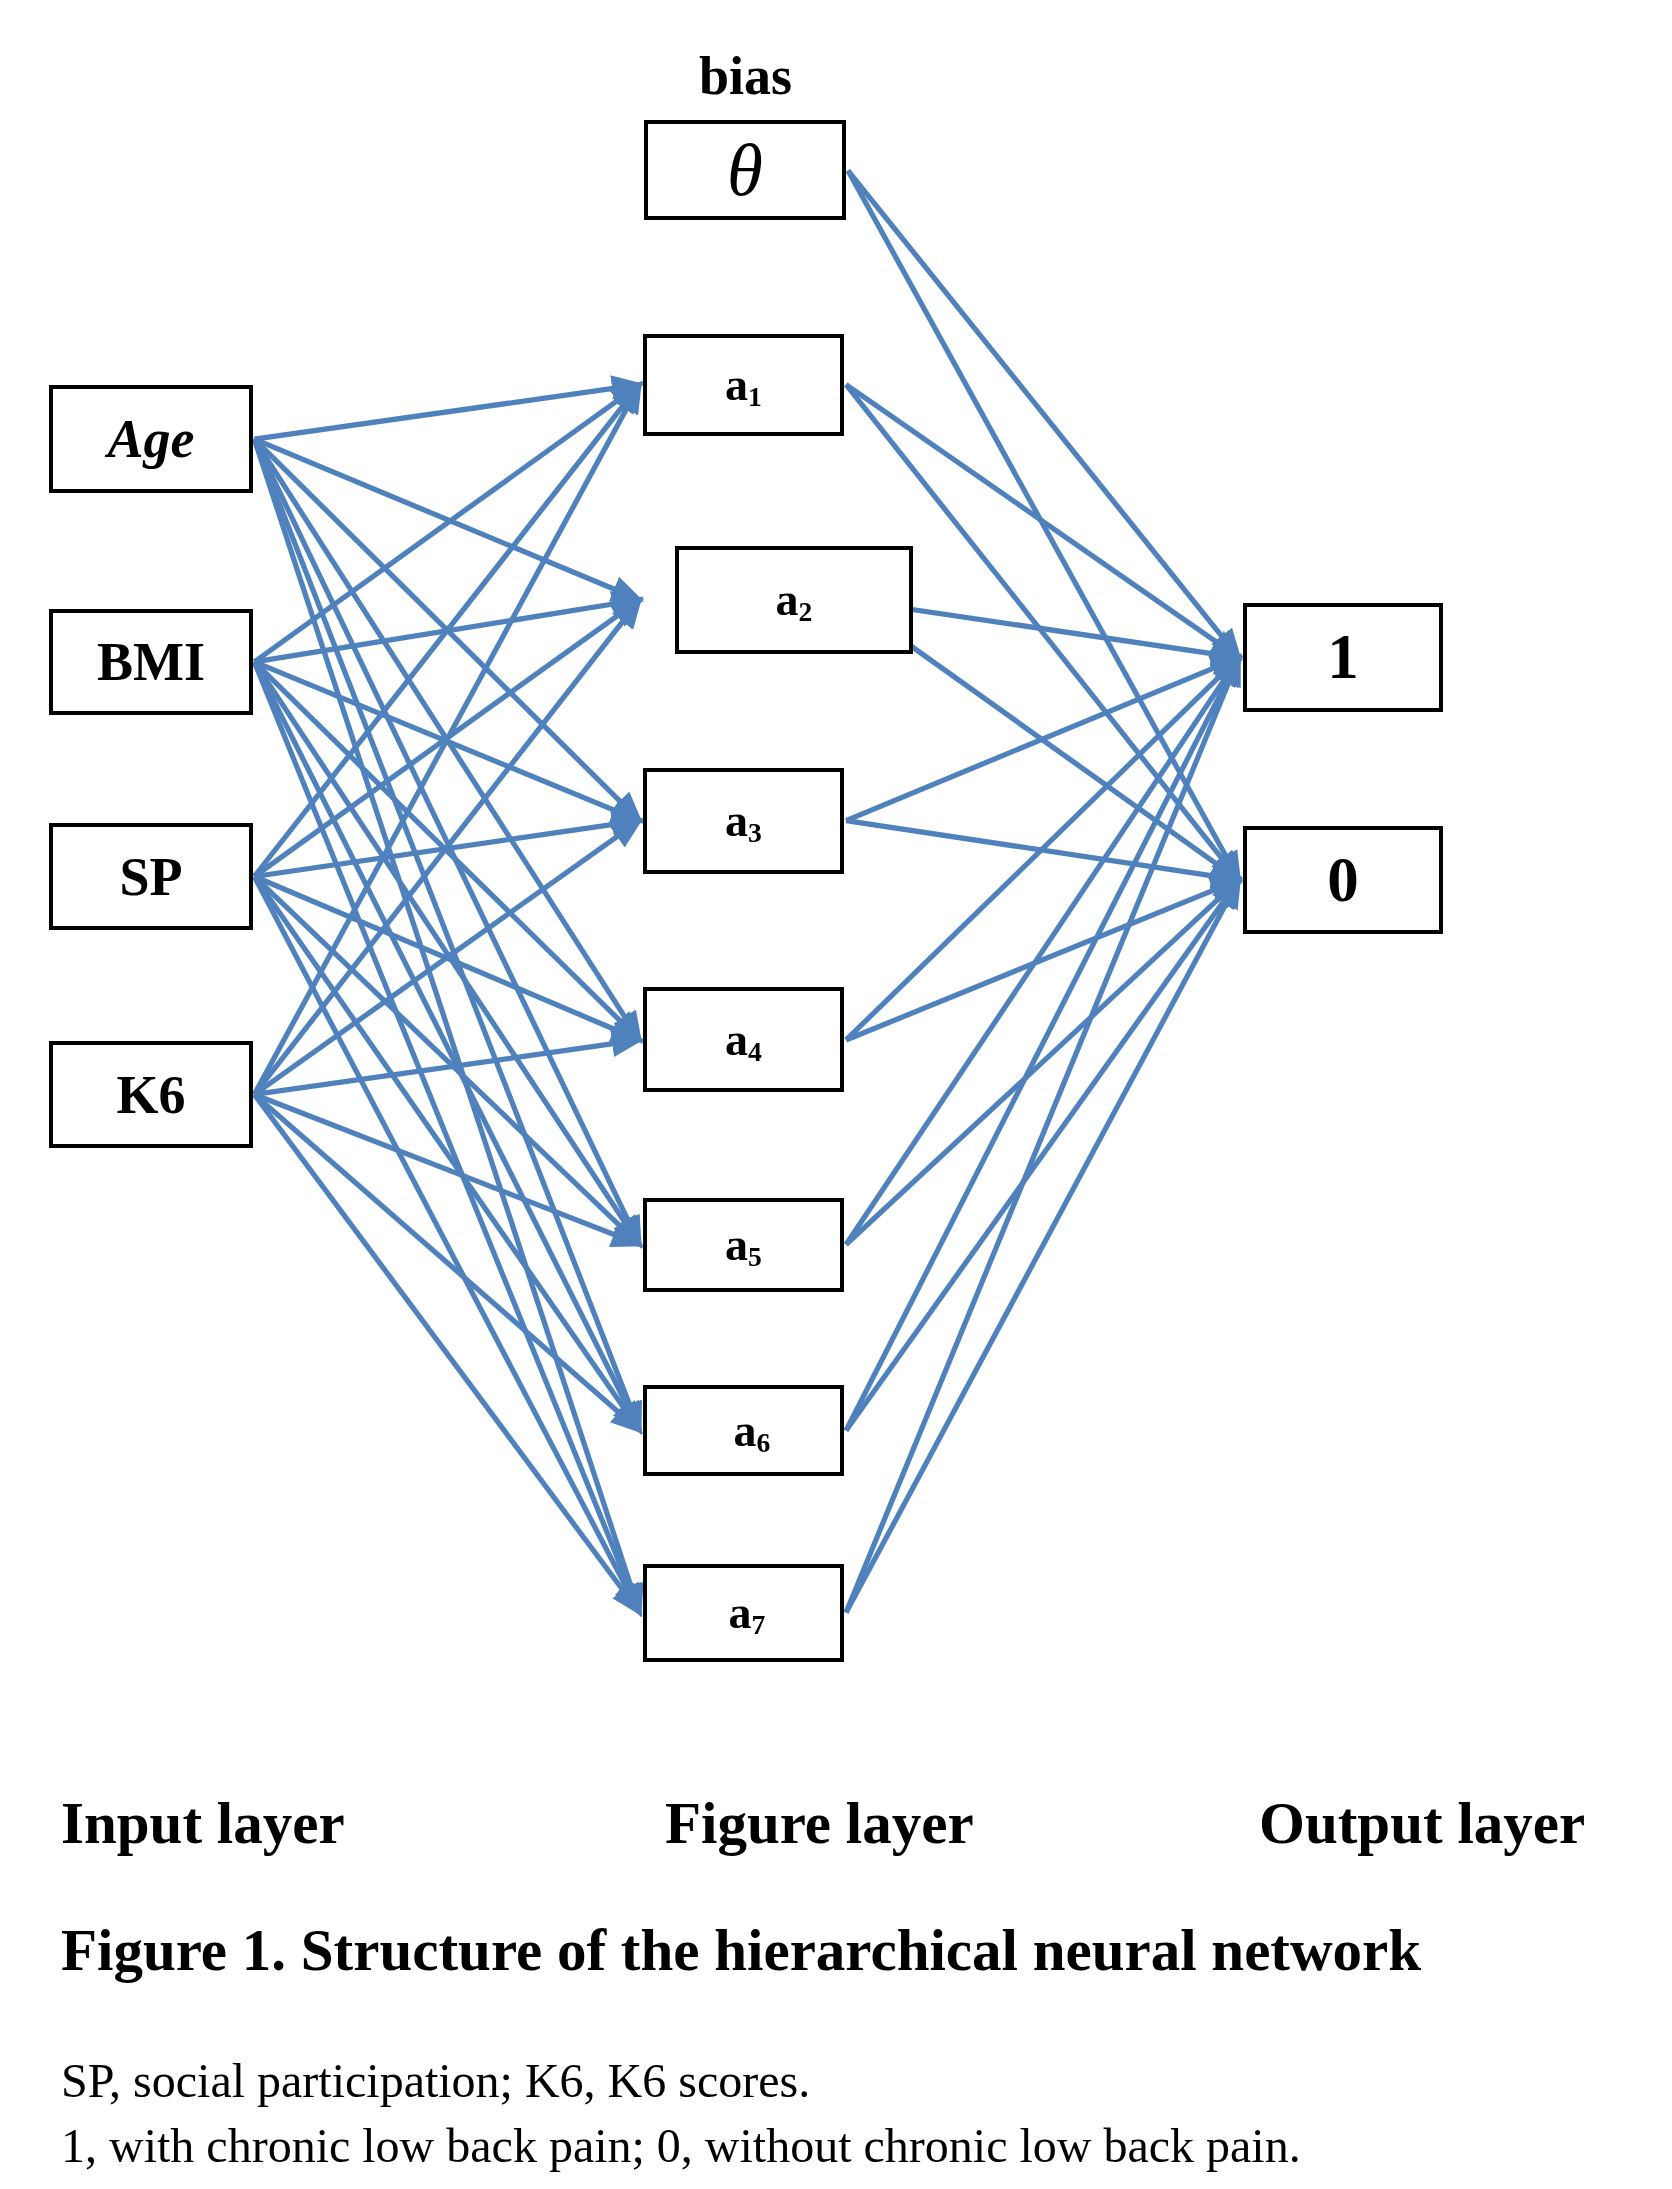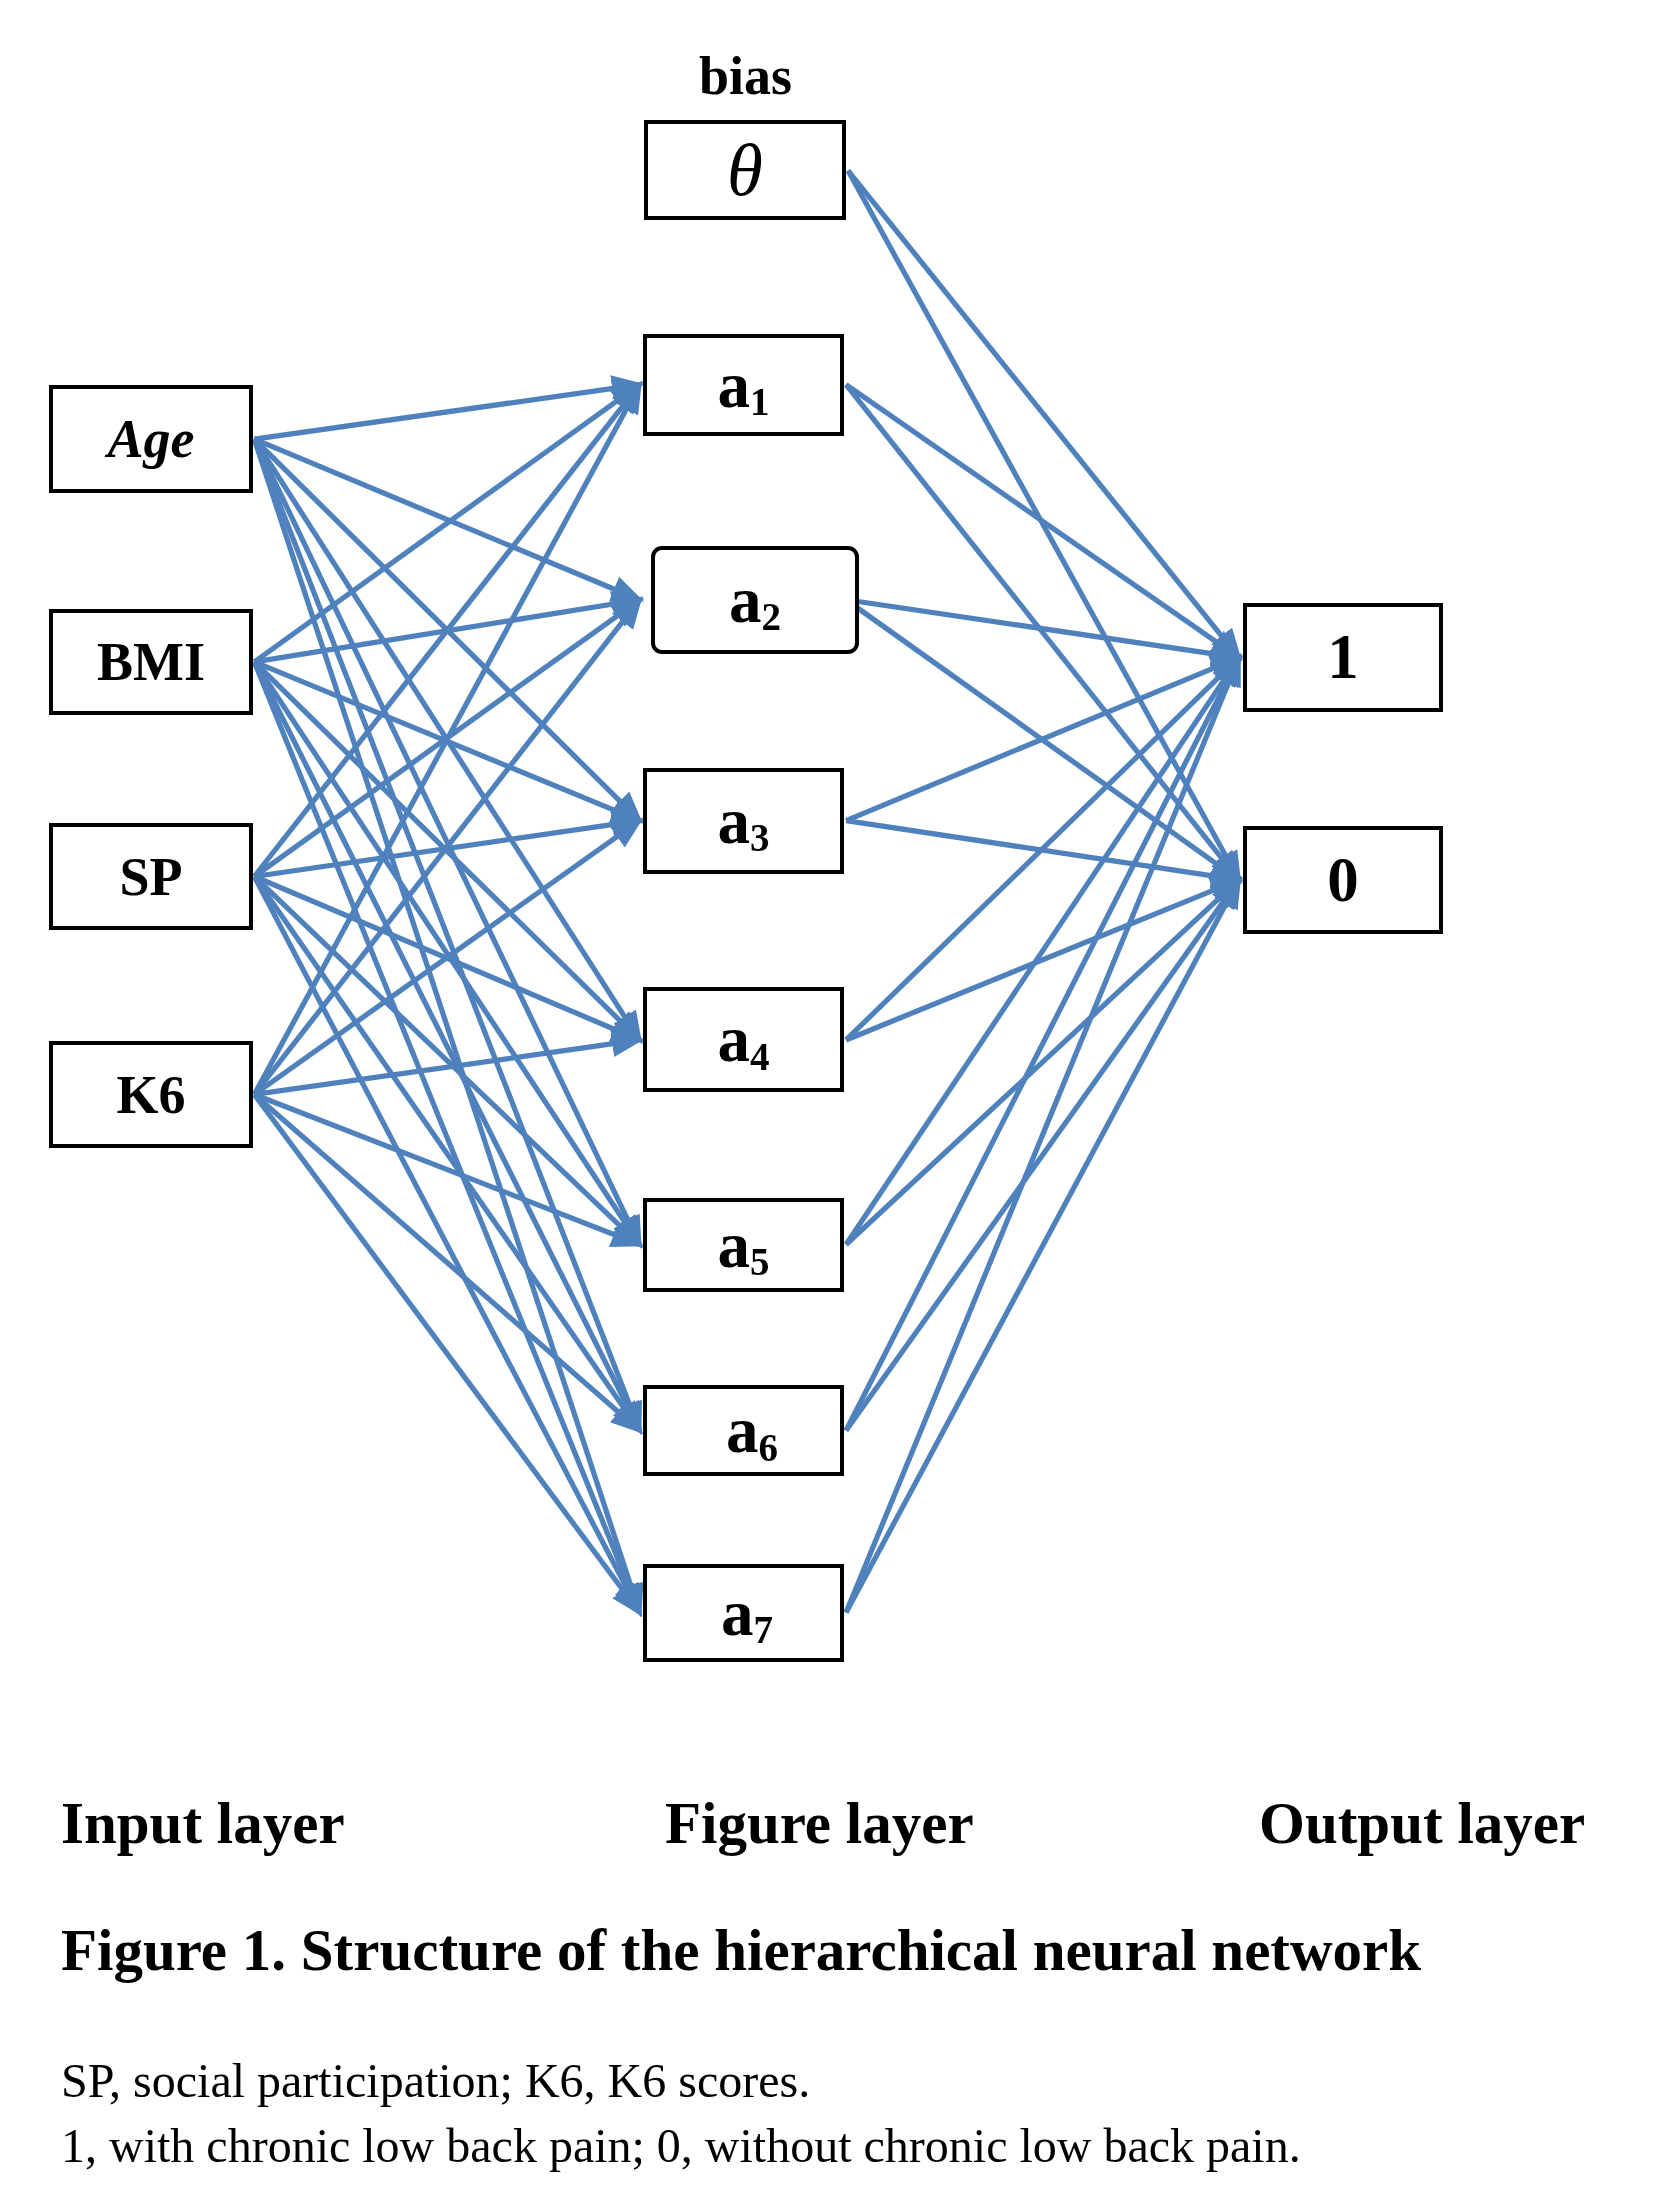--- a/index.html
+++ b/index.html
@@ -34,21 +34,21 @@
     background: #ffffff;
     border: 4.8px solid #000000;
     display: flex;
     align-items: center;
     justify-content: center;
     font-weight: bold;
     line-height: 1;
     white-space: nowrap;
   }
   .col-input  { font-size: 54px; }
-  .col-hidden { font-size: 65px; }
+  .col-hidden { font-size: 46px; }
   .col-output { font-size: 63px; }
   .node .node-text { display: inline-block; }
   .node .node-sub {
     font-size: 0.60em;
     font-weight: bold;
     position: relative;
     top: 0.22em;
     line-height: 1;
   }
   .node.theta {
@@ -168,21 +168,21 @@
     </div>
       <div class="node col-input" style="left: 49px; top: 1021px; width: 204px; height: 107px; border-color: rgb(0, 0, 0);">
       <span class="node-text"><span class="node-label">K6</span></span>
     </div>
       <div class="node col-hidden theta" style="left: 644px; top: 100px; width: 202px; height: 100px; border-color: rgb(0, 0, 0);">
       <span class="node-text"><span class="node-label">θ</span></span>
     </div>
       <div class="node col-hidden" style="left: 643px; top: 314px; width: 201px; height: 102px; border-color: rgb(0, 0, 0);">
       <span class="node-text"><span class="node-label">a</span><span class="node-sub">1</span></span>
     </div>
-      <div class="node col-hidden" style="left: 651px; top: 526px; width: 208px; height: 108px; border-color: rgb(0, 0, 0); border-radius: 11px;">
+      <div class="node col-hidden" style="left: 675px; top: 526px; width: 238px; height: 108px; border-color: rgb(0, 0, 0);">
       <span class="node-text"><span class="node-label">a</span><span class="node-sub">2</span></span>
     </div>
       <div class="node col-hidden" style="left: 643px; top: 748px; width: 201px; height: 106px; border-color: rgb(0, 0, 0);">
       <span class="node-text"><span class="node-label">a</span><span class="node-sub">3</span></span>
     </div>
       <div class="node col-hidden" style="left: 643px; top: 967px; width: 201px; height: 105px; border-color: rgb(0, 0, 0);">
       <span class="node-text"><span class="node-label">a</span><span class="node-sub">4</span></span>
     </div>
       <div class="node col-hidden" style="left: 643px; top: 1178px; width: 201px; height: 94px; border-color: rgb(0, 0, 0); font-family: Liberation Serif, serif;">
       <span class="node-text"><span class="node-label">a</span><span class="node-sub">5</span></span>

